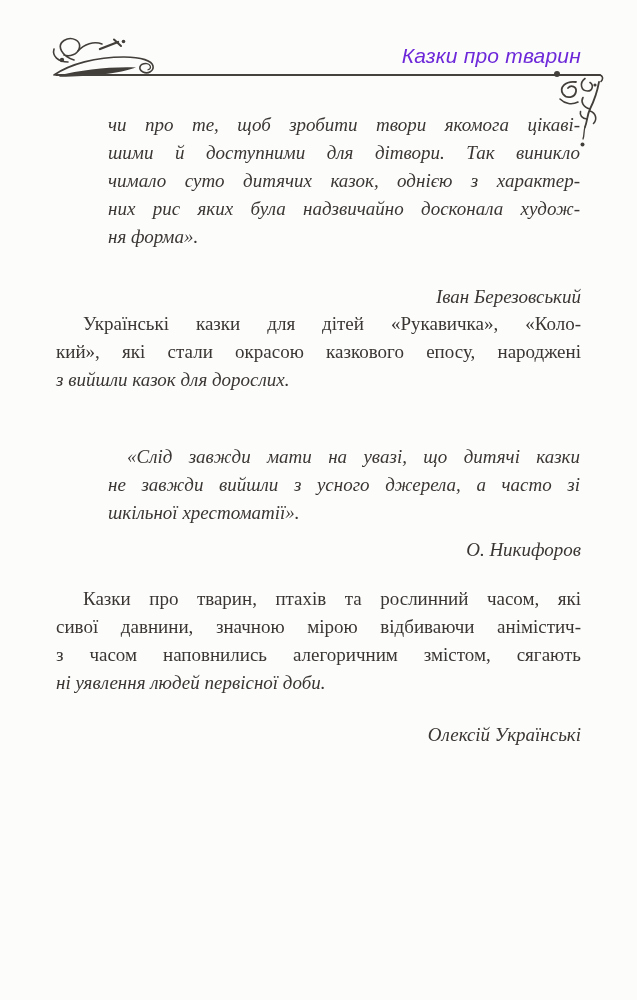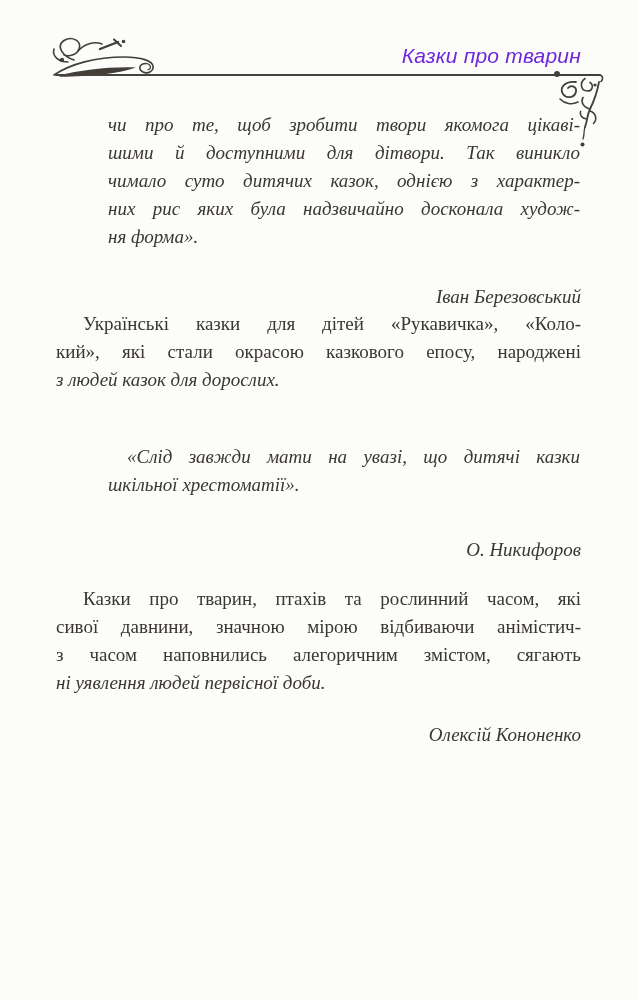--- a/index.html
+++ b/index.html
@@ -128,32 +128,33 @@
     <div class="jline">чимало суто дитячих казок, однією з характер-</div>
     <div class="jline">них рис яких була надзвичайно досконала худож-</div>
     <div class="lline">ня форма».</div>
   </div>
 
   <div class="block attr b-a1">Іван Березовський</div>
 
   <div class="block p b-p1">
     <div class="jline ind27">Українські казки для дітей «Рукавичка», «Коло-</div>
     <div class="jline">кий», які стали окрасою казкового епосу, народжені</div>
-    <div class="lline">з людей казок для дорослих.</div>
+    <div class="lline">з вийшли казок для дорослих.</div>
   </div>
 
   <div class="block q b-q2">
     <div class="jline ind19">«Слід завжди мати на увазі, що дитячі казки</div>
+    <div class="jline">не завжди вийшли з усного джерела, а часто зі</div>
     <div class="lline">шкільної хрестоматії».</div>
   </div>
 
   <div class="block attr b-a2">О. Никифоров</div>
 
   <div class="block p b-p2">
     <div class="jline ind27">Казки про тварин, птахів та рослинний часом, які</div>
     <div class="jline">сивої давнини, значною мірою відбиваючи анімістич-</div>
     <div class="jline">з часом наповнились алегоричним змістом, сягають</div>
     <div class="lline">ні уявлення людей первісної доби.</div>
   </div>
 
-  <div class="block attr b-a3">Олексій Кононенко</div>
+  <div class="block attr b-a3">Олексій Українські</div>
 
 </div>
 
 </body></html>

